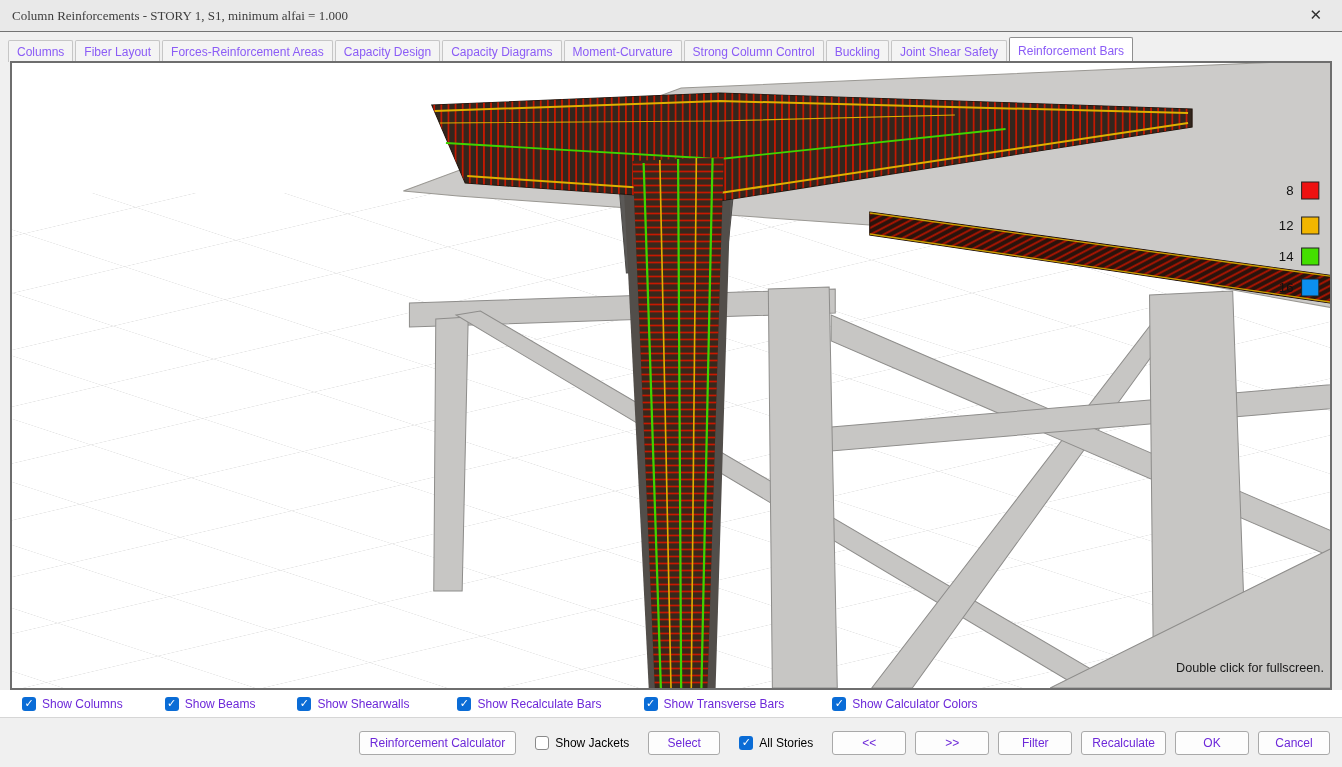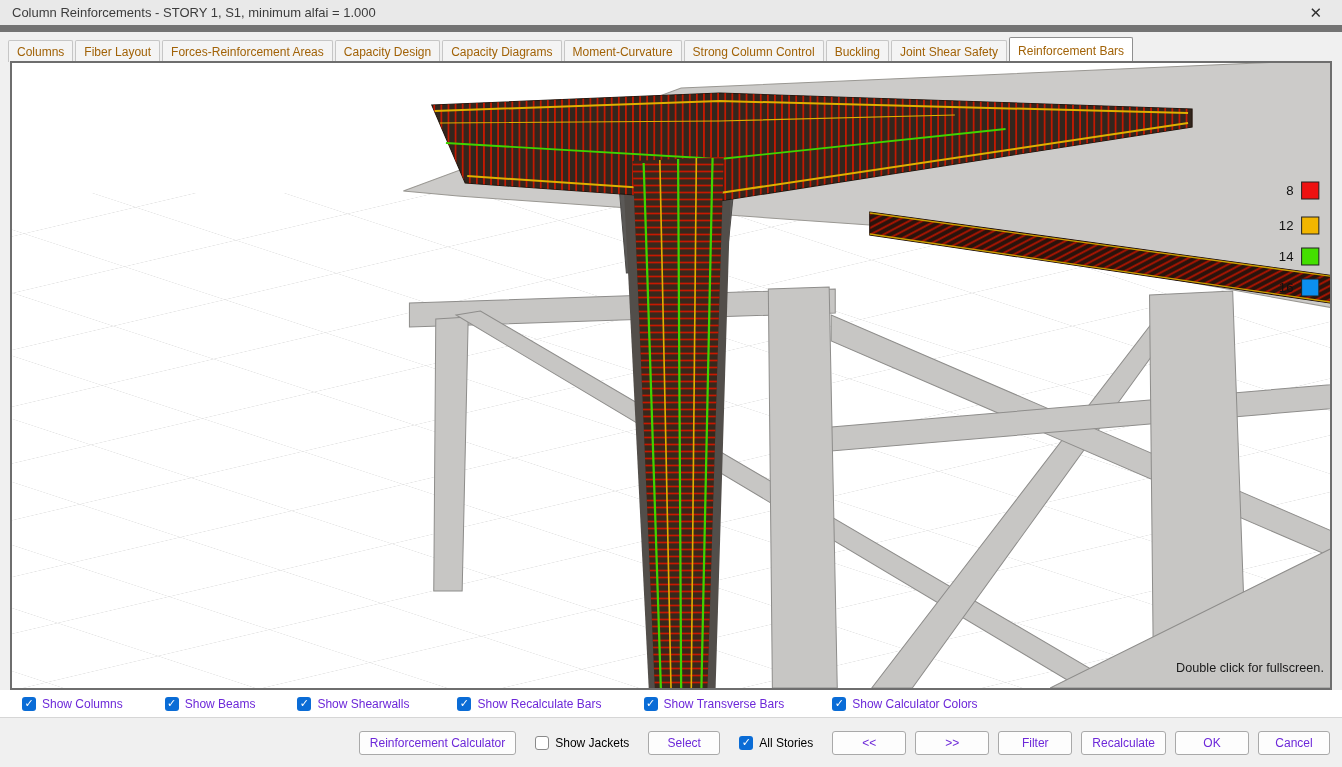--- a/index.html
+++ b/index.html
@@ -6,31 +6,32 @@
   body{
     width:1342px;height:767px;overflow:hidden;
     background:#f0f0f0;
     font-family:"Liberation Sans", sans-serif;
     -webkit-font-smoothing:antialiased;
   }
   
   .titlebar{
     height:32px;background:#e9e9e9;display:flex;align-items:center;
     padding:0 12px;font-size:13px;color:#3c3c3c;box-sizing:border-box;
-    border-bottom:7px solid #737373;
+    border-bottom:1px solid #737373;
+    font-family:Liberation Serif, serif;
   }
   .close{
     margin-left:auto;font-size:15px;color:#303030;padding:2px 8px;line-height:1;
   }
   
   .tabs{
     display:flex;align-items:flex-end;padding:5px 0 0 8px;background:#f0f0f0;height:24px;
   }
   .tab{
-    font-size:12px;color:#a16207;padding:4px 8px 3px 8px;margin-right:2px;white-space:nowrap;
+    font-size:12px;color:#8b5cf6;padding:4px 8px 3px 8px;margin-right:2px;white-space:nowrap;
     border:1px solid #c6c6c6;border-bottom:none;background:#f4f4f4;
     border-radius:2px 2px 0 0;position:relative;top:1px;
   }
   .tab.active{
     background:#ffffff;border-color:#8f8f8f;top:0;padding-top:6px;z-index:2;
   }
   
   .viewport{
     margin:0 10px;height:629px;box-sizing:border-box;
     border:2px solid #6e6e6e;background:#ffffff;position:relative;

